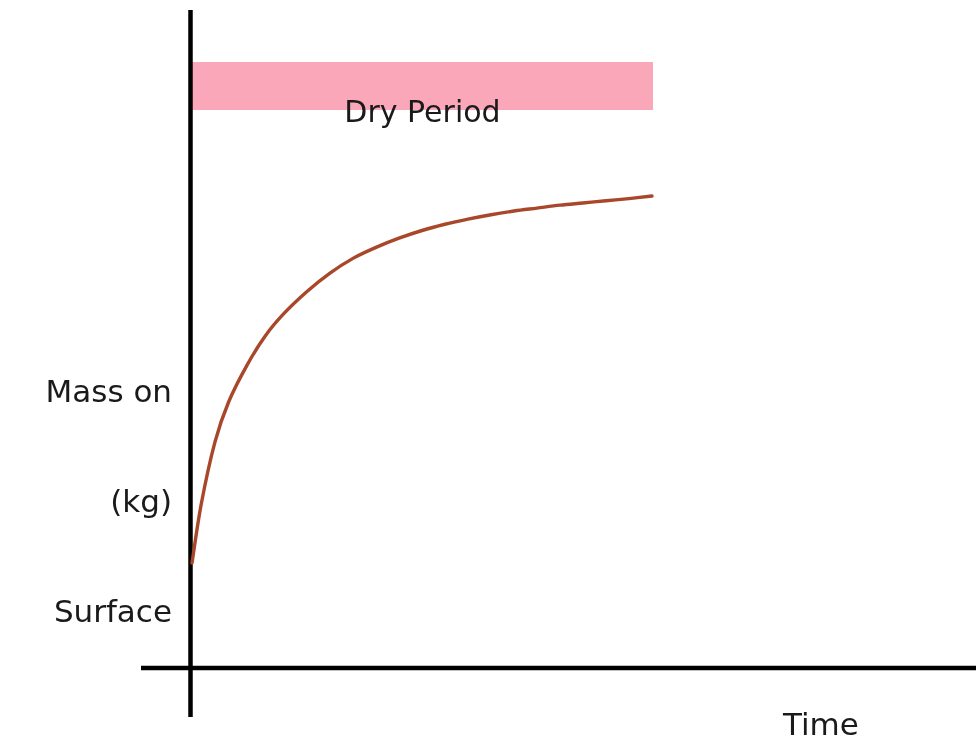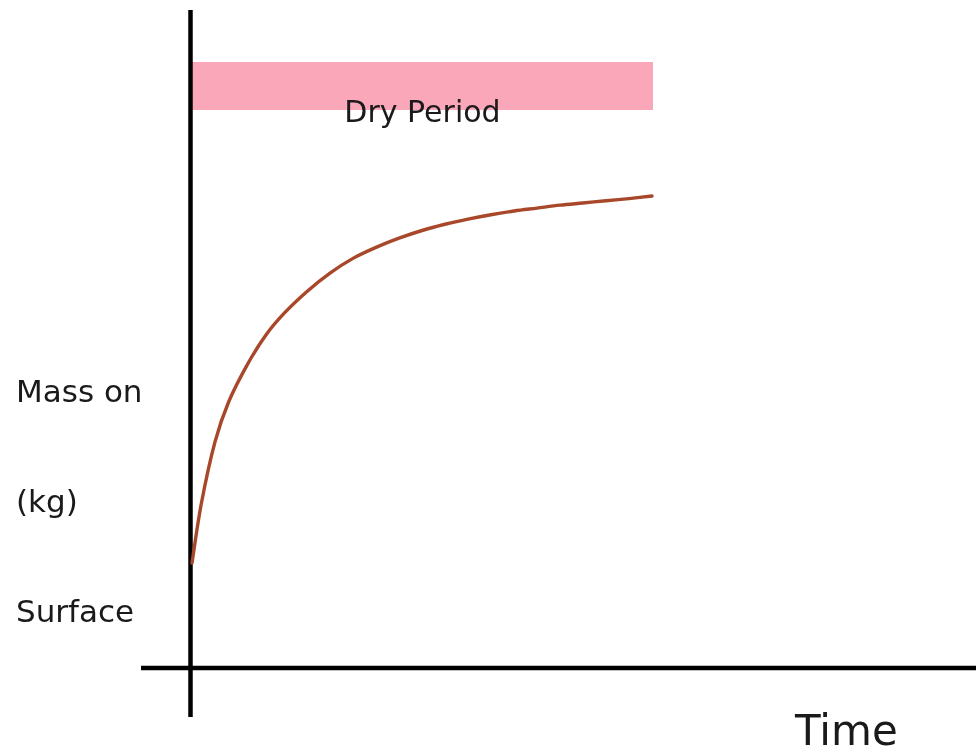--- a/index.html
+++ b/index.html
@@ -30,35 +30,34 @@
   .axis-label {
     position: absolute;
     color: #1a1a1a;
     font-family: "DejaVu Sans", sans-serif;
     font-weight: 400;
     line-height: 1.18;
     white-space: pre;
     user-select: none;
   }
   #y-axis-label {
-    left: 16px;
+    left: 4px;
     top: 300px;
     width: 168px;
-    text-align: left;
+    text-align: right;
     font-size: 31px;
   }
   #y-axis-label .yline {
     display: block;
   }
   #x-axis-label {
     left: 783px;
     top: 706px;
-    font-size: 42px;
+    font-size: 31px;
     text-align: right;
-    margin-left: 12px;
   }
   #dry-period-label {
     position: absolute;
     left: 192px;
     top: 62px;
     width: 461px;
     height: 48px;
     display: flex;
     align-items: center;
     justify-content: center;

